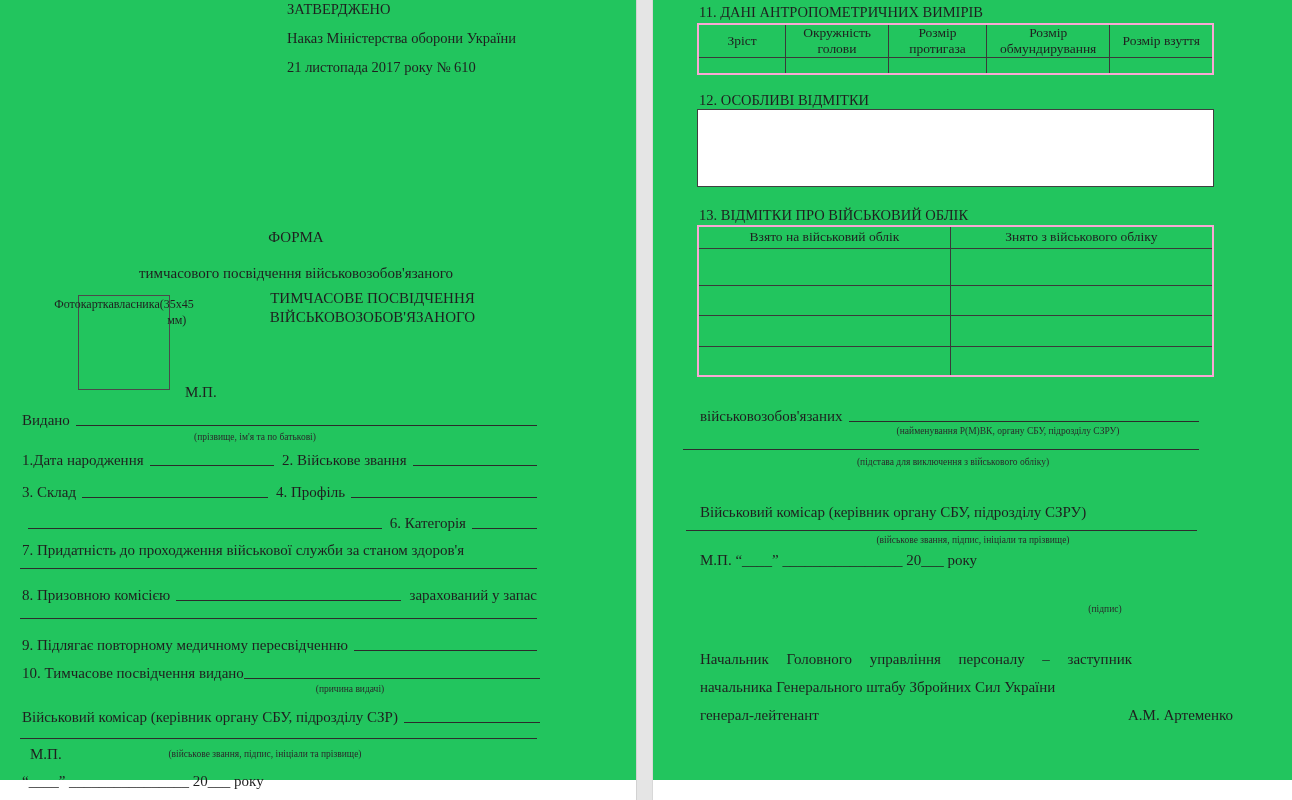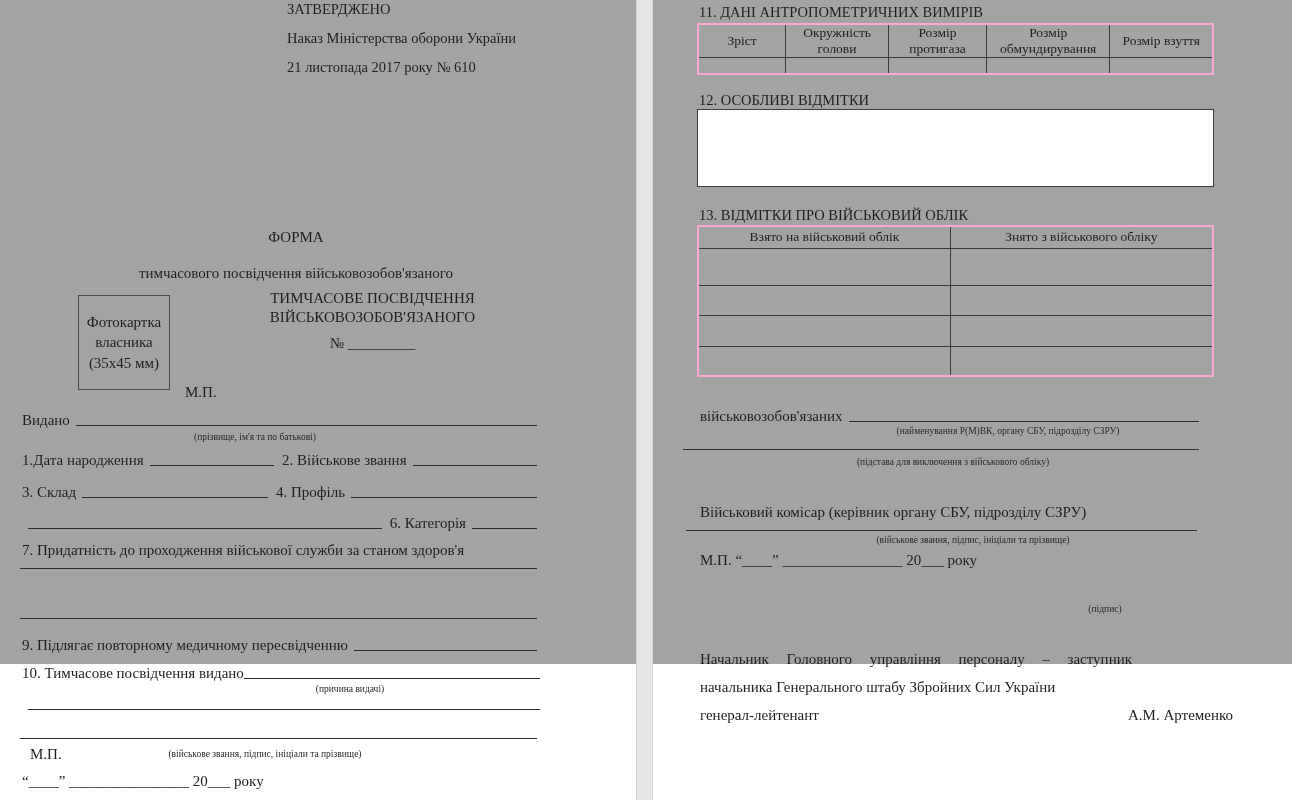--- a/index.html
+++ b/index.html
@@ -2,39 +2,39 @@
 <html><head>
 <meta charset="utf-8">
 <style>
   html,body{margin:0;padding:0;background:#ffffff;}
   #canvas{
     position:relative;width:1292px;height:800px;overflow:hidden;
     background:#ffffff;color:#1f1f1f;
     font-family:"Liberation Serif","DejaVu Serif",serif;
     font-size:15px;line-height:1.25;
   }
-  .page{position:absolute;top:0;height:664px;background:#a3a3a3;font-family:Liberation Serif, serif;}
+  .page{position:absolute;top:0;height:780px;background:#22c55e;font-family:Liberation Serif, serif;}
   #page-left{left:0;width:636px;}
   #divider{position:absolute;top:0;left:636px;width:17px;height:800px;
     background:#e5e5e5;border-left:1px solid #d2d2d2;border-right:1px solid #d8d8d8;box-sizing:border-box;}
   #page-right{left:653px;width:639px;}
   .abs{position:absolute;}
   .ctr{text-align:center;}
   .row{display:flex;align-items:baseline;}
   .t{white-space:nowrap;}
   .fill{flex:1 1 auto;border-bottom:1.2px solid #2b2b2b;transform:translateY(1px);min-width:20px;}
   .hr{position:absolute;height:0;border-top:1.5px solid #2e2e2e;}
   .cap{font-size:9.5px;line-height:1.1;color:#2a2a2a;text-align:center;}
   .just{text-align:justify;text-align-last:justify;}
   .small{font-size:14.5px;}
   
   #photo-box{position:absolute;left:78px;top:295px;width:92px;height:95px;
     border:1.5px solid #4a4a4a;box-sizing:border-box;
-    display:flex;flex-direction:column;justify-content:center;
-    font-size:15px;line-height:1.35;text-align:center;}
+    display:flex;flex-direction:row;justify-content:center;
+    font-size:12px;line-height:1.35;text-align:center;}
   
   table{border-collapse:collapse;table-layout:fixed;width:100%;}
   .frm-table{border:2px solid #f9a8d4;}
   .frm-table th,.frm-table td{border:1px solid #3a3a3a;font-weight:normal;
     font-size:13.5px;text-align:center;vertical-align:middle;padding:0 2px;line-height:1.15;}
   .frm-table thead th{border-bottom:1.5px solid #3a3a3a;}
   #special-notes-box{position:absolute;left:44px;top:109px;width:517px;height:78px;
     border:1.5px solid #3f3f3f;box-sizing:border-box;background:#fff;}
   .sec-head{font-size:14.5px;white-space:nowrap;}
 </style>
@@ -57,21 +57,20 @@
     <div id="photo-box">
       <div>Фотокартка</div>
       <div>власника</div>
       <div>(35х45 мм)</div>
     </div>
 
     <div class="abs ctr" style="left:200px;top:289px;width:345px;">
       <div>ТИМЧАСОВЕ ПОСВІДЧЕННЯ</div>
       <div>ВІЙСЬКОВОЗОБОВ'ЯЗАНОГО</div>
     </div>
-    <div class="abs ctr" style="left:200px;top:334px;width:345px;">№ _________</div>
 
     <div class="abs" style="left:185px;top:383px;">М.П.</div>
 
     <div class="abs row" style="left:22px;top:411px;width:515px;">
       <span class="t">Видано</span>
       <span class="fill" style="margin-left:6px;"></span>
     </div>
     <div class="abs cap" style="left:150px;top:432px;width:210px;">(прізвище, ім'я та по батькові)</div>
 
     <div class="abs row" style="left:22px;top:451px;width:515px;">
@@ -90,34 +89,40 @@
 
     <div class="abs row" style="left:22px;top:514px;width:515px;">
       <span class="fill" style="margin:0 8px 0 6px;"></span>
       <span class="t">6. Категорія</span>
       <span class="fill" style="flex:0 0 65px;margin-left:6px;"></span>
     </div>
 
     <div class="abs" style="left:22px;top:541px;width:515px;">7. Придатність до проходження військової служби за станом здоров'я</div>
     <div class="hr" style="left:20px;top:568px;width:517px;"></div>
 
+    <div class="abs row" style="left:22px;top:586px;width:515px;">
+      <span class="t">8. Призовною комісією</span>
+      <span class="fill" style="margin:0 8px 0 6px;"></span>
+      <span class="t">зарахований у запас</span>
+    </div>
     <div class="hr" style="left:20px;top:618px;width:517px;"></div>
 
     <div class="abs row" style="left:22px;top:636px;width:515px;">
       <span class="t">9. Підлягає повторному медичному пересвідченню</span>
       <span class="fill" style="margin-left:6px;"></span>
     </div>
 
     <div class="abs row" style="left:22px;top:664px;width:518px;">
       <span class="t">10. Тимчасове посвідчення видано</span>
       <span class="fill"></span>
     </div>
     <div class="abs cap" style="left:280px;top:684px;width:140px;">(причина видачі)</div>
 
     <div class="abs row" style="left:22px;top:708px;width:518px;">
+      <span class="t">Військовий комісар (керівник органу СБУ, підрозділу СЗР)</span>
       <span class="fill" style="margin-left:6px;"></span>
     </div>
     <div class="hr" style="left:20px;top:738px;width:517px;"></div>
 
     <div class="abs" style="left:30px;top:745px;">М.П.</div>
     <div class="abs cap" style="left:130px;top:749px;width:270px;">(військове звання, підпис, ініціали та прізвище)</div>
 
     <div class="abs" style="left:22px;top:772px;">“____”  ________________ 20___ року</div>
   </div>
 

